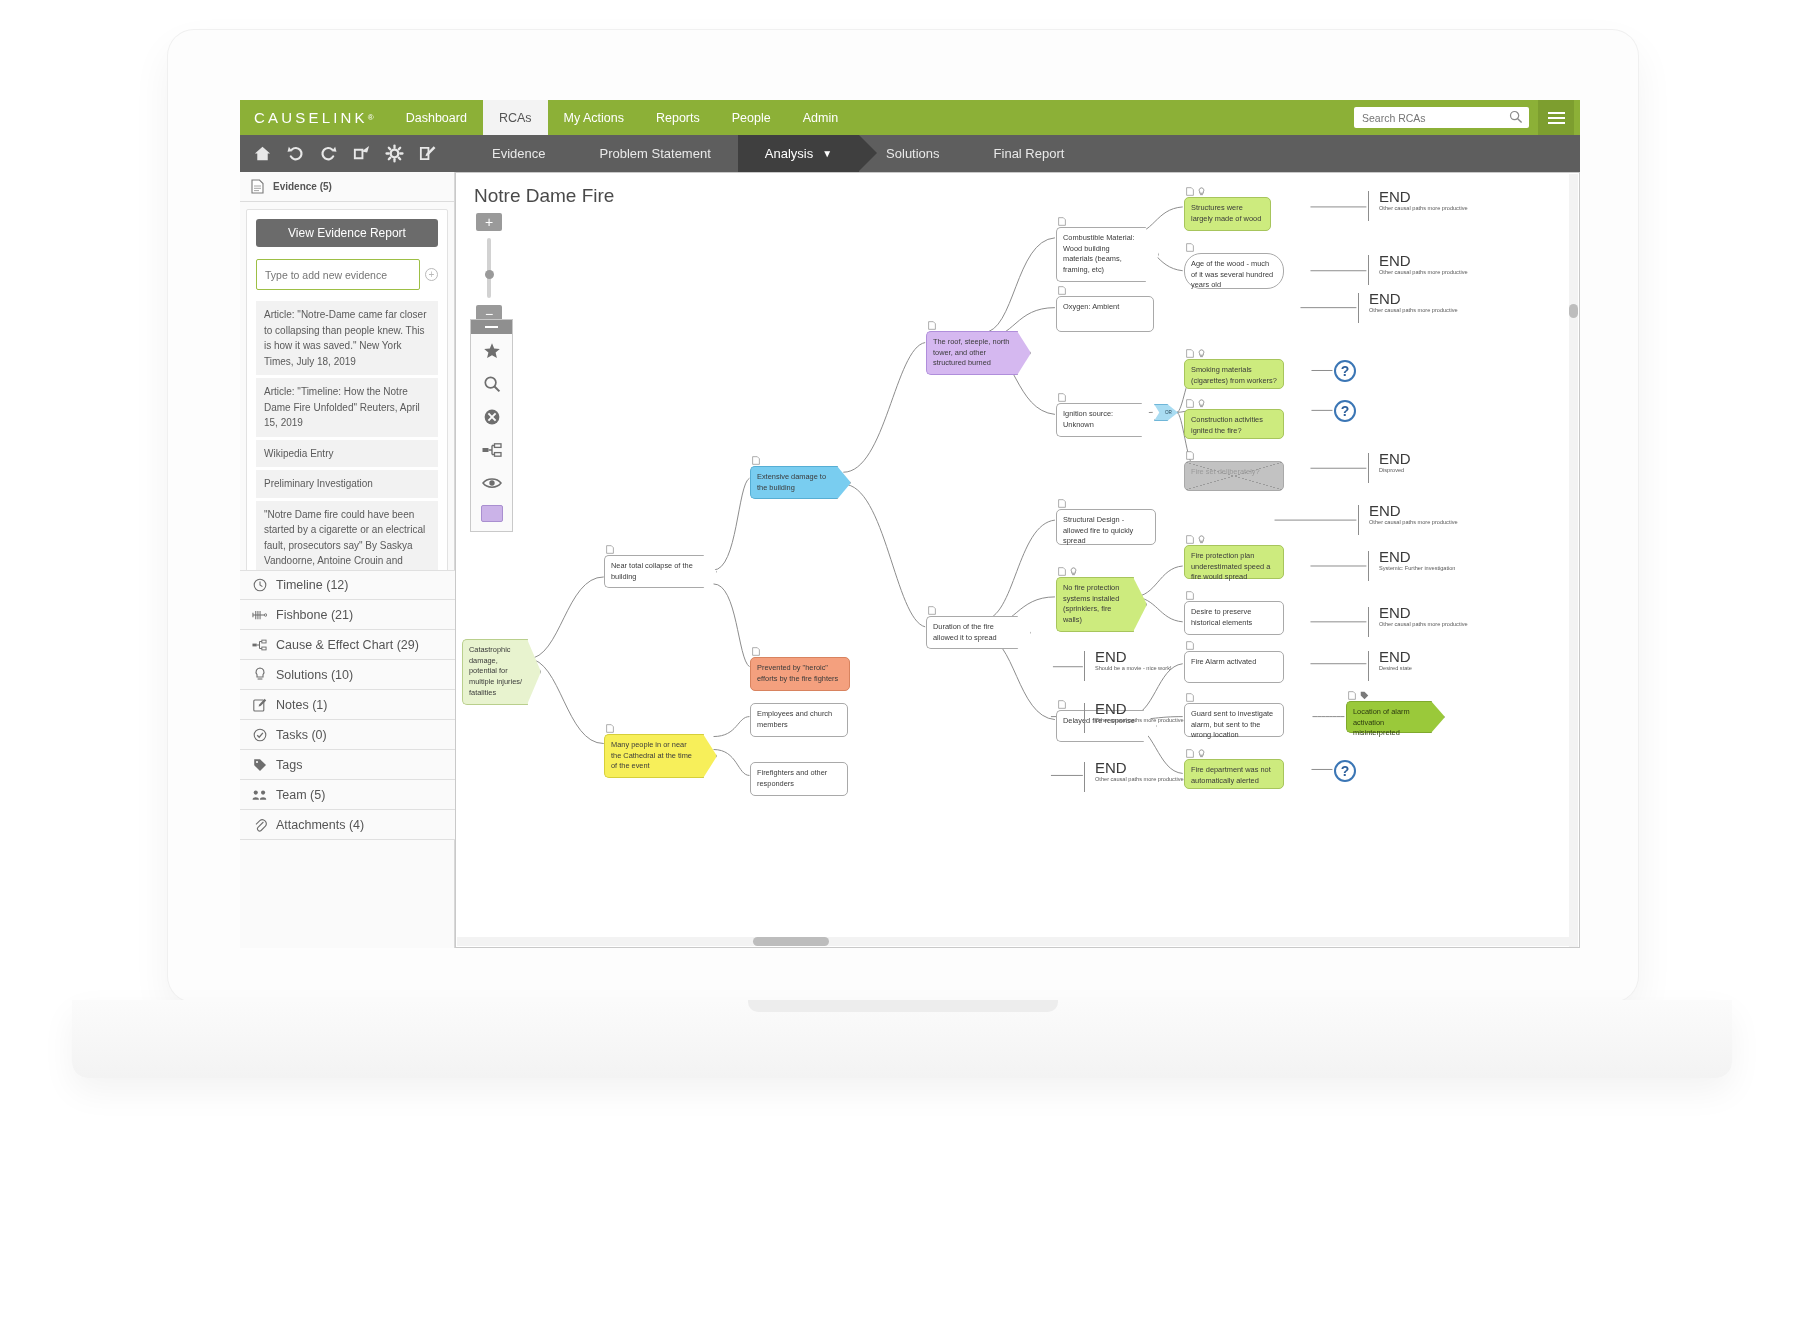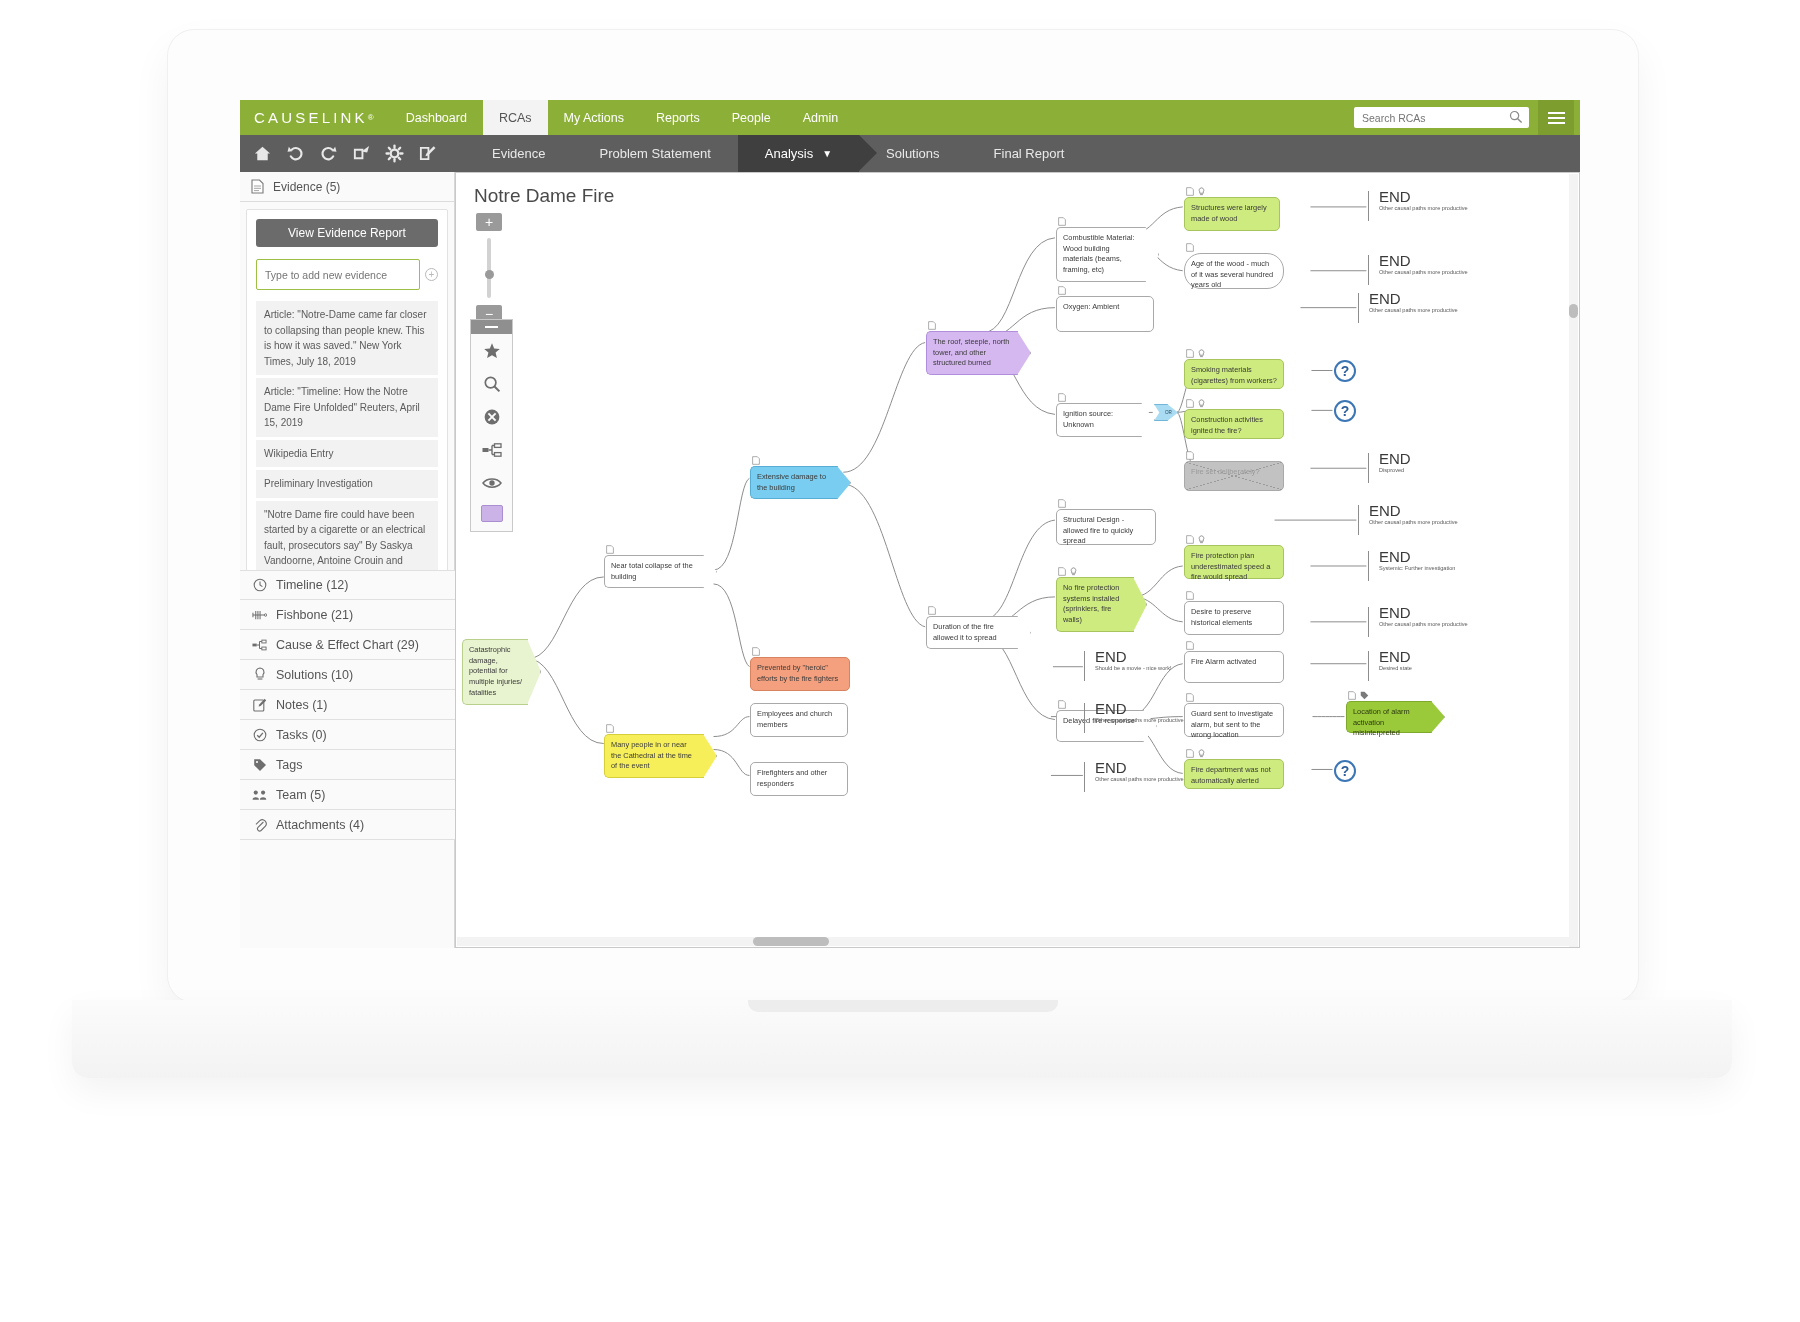--- a/index.html
+++ b/index.html
@@ -90,21 +90,21 @@
 
   
   #leftpanel{
     position:absolute; left:0; top:72px; width:215px; height:776px;
     background:#fafafa; border-right:1px solid #d8d8d8;
   }
   #evidence-header{
     height:30px; display:flex; align-items:center; gap:8px;
     padding:0 10px; border-bottom:1px solid #dcdcdc; background:#fafafa;
   }
-  #evidence-header .lbl{ font-size:12px; color:#555; }
+  #evidence-header .lbl{ font-size:10px; color:#555;font-weight:bold; }
   #evidence-body{
     margin:7px 6px 0 6px; background:#fff;
     border:1px solid #e2e2e2; border-radius:2px; padding:9px 9px 10px 9px;
   }
   #view-evidence-report{
     display:block; width:100%; background:#6b6b6b; color:#fff;
     border:0; border-radius:3px; padding:7px 0; font-size:12px;
     font-family:"Liberation Sans", sans-serif; cursor:pointer; margin-bottom:12px;
   }
   #new-evidence-row{ display:flex; align-items:center; gap:5px; margin-bottom:11px; }
@@ -658,21 +658,21 @@
 
       <div class="badge" style="left:730px; top:14px;">
         <svg width="8" height="9" viewBox="0 0 9 10">
             <path d="M.7.7H6l2.3 2.3V9.3H.7Z" fill="#fff" stroke="#8d8d8d" stroke-width=".8"></path>
           </svg>
         <svg width="7" height="9" viewBox="0 0 8 10">
             <path d="M4 .8A2.8 2.8 0 0 1 6 5.4V7H2V5.4A2.8 2.8 0 0 1 4 .8Z" fill="none" stroke="#7a7a7a" stroke-width=".9"></path>
             <line x1="2.4" y1="8.6" x2="5.6" y2="8.6" stroke="#7a7a7a" stroke-width=".9"></line>
           </svg>
       </div>
-      <div class="node green" style="left:728px; top:24px; width:96px; height:34px;">Structures were largely made of wood</div>
+      <div class="node green" style="left:728px; top:24px; width:87px; height:34px;">Structures were largely made of wood</div>
 
       <div class="badge" style="left:730px; top:70px;">
           <svg width="8" height="9" viewBox="0 0 9 10">
             <path d="M.7.7H6l2.3 2.3V9.3H.7Z" fill="#fff" stroke="#8d8d8d" stroke-width=".8"></path>
           </svg>
         </div>
       <div class="node" style="left:728px; top:80px; width:100px; height:36px;border-radius:17px;">Age of the wood - much of it was several hundred years old</div>
 
       <div class="badge" style="left:730px; top:176px;">
         <svg width="8" height="9" viewBox="0 0 9 10">

